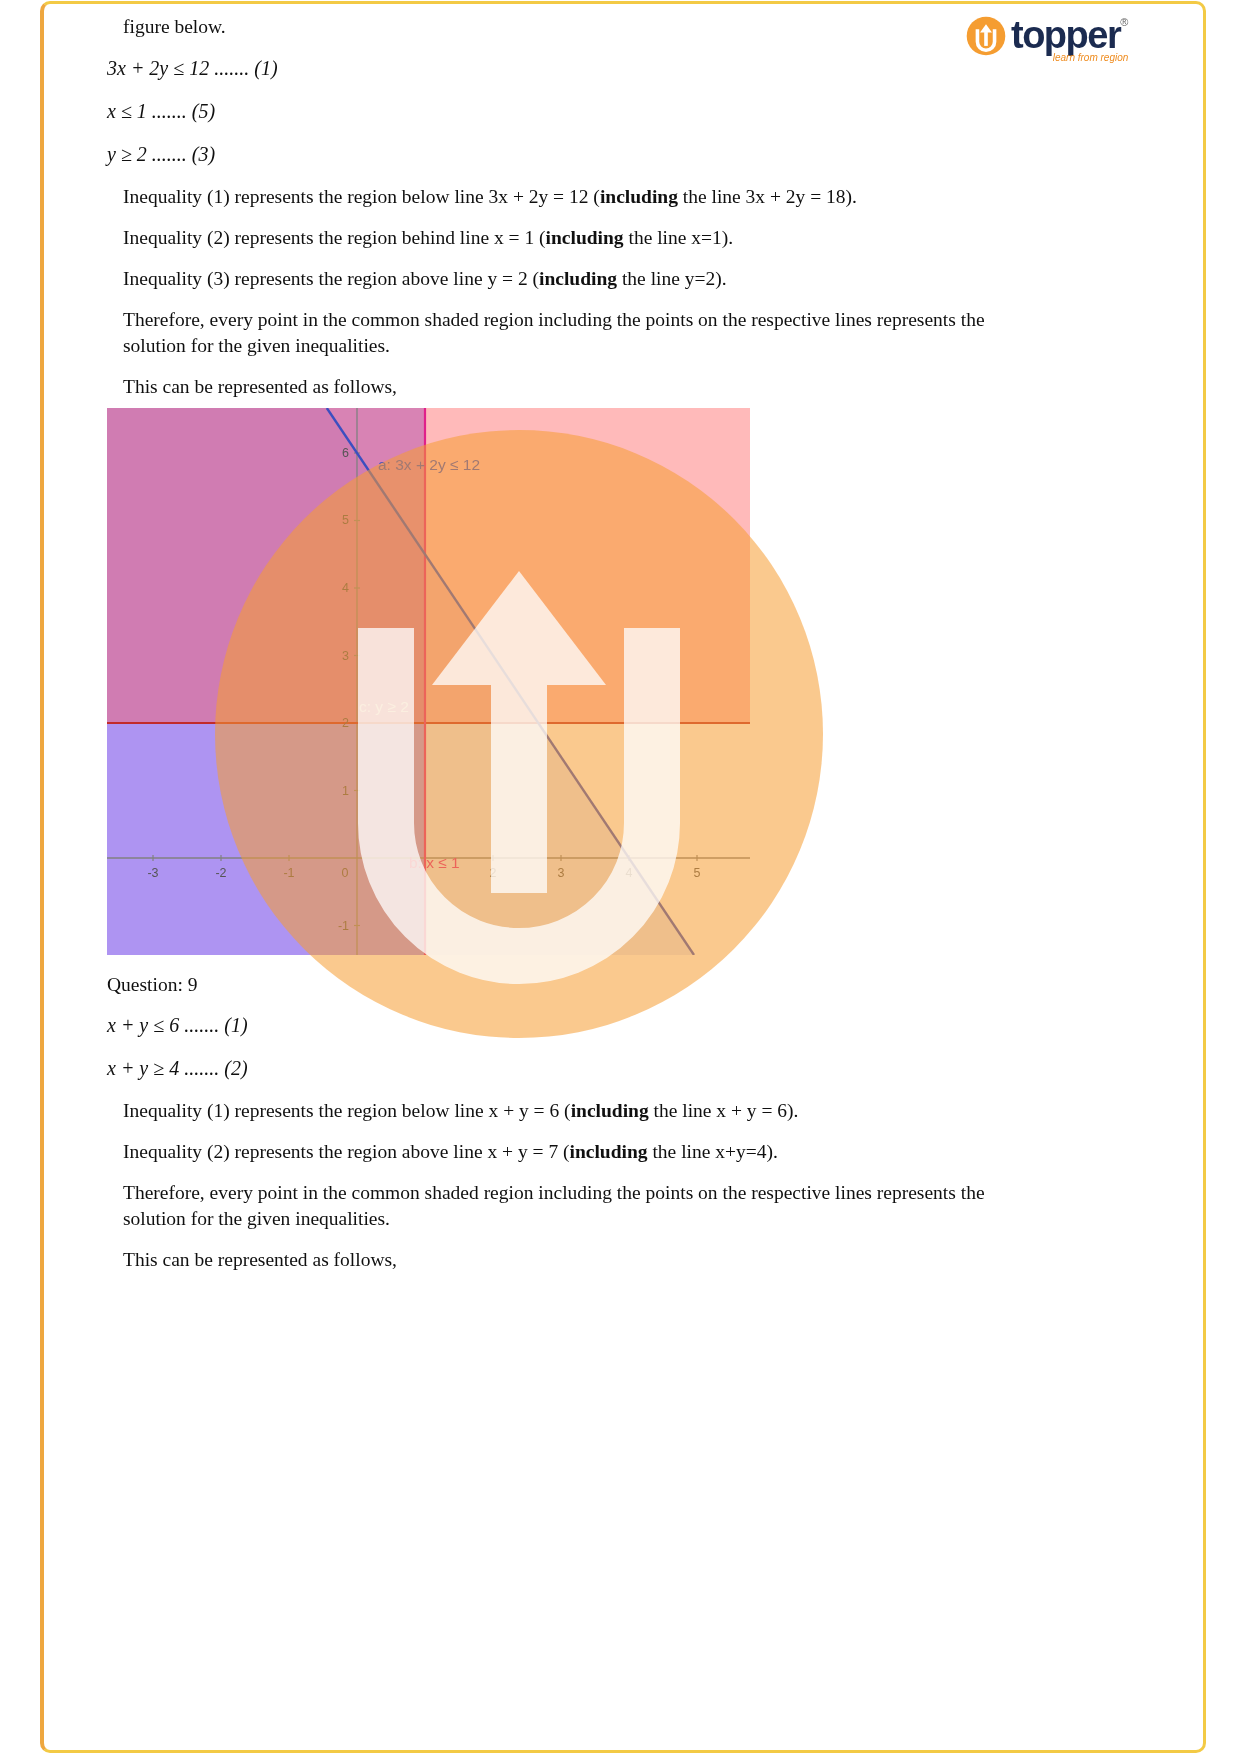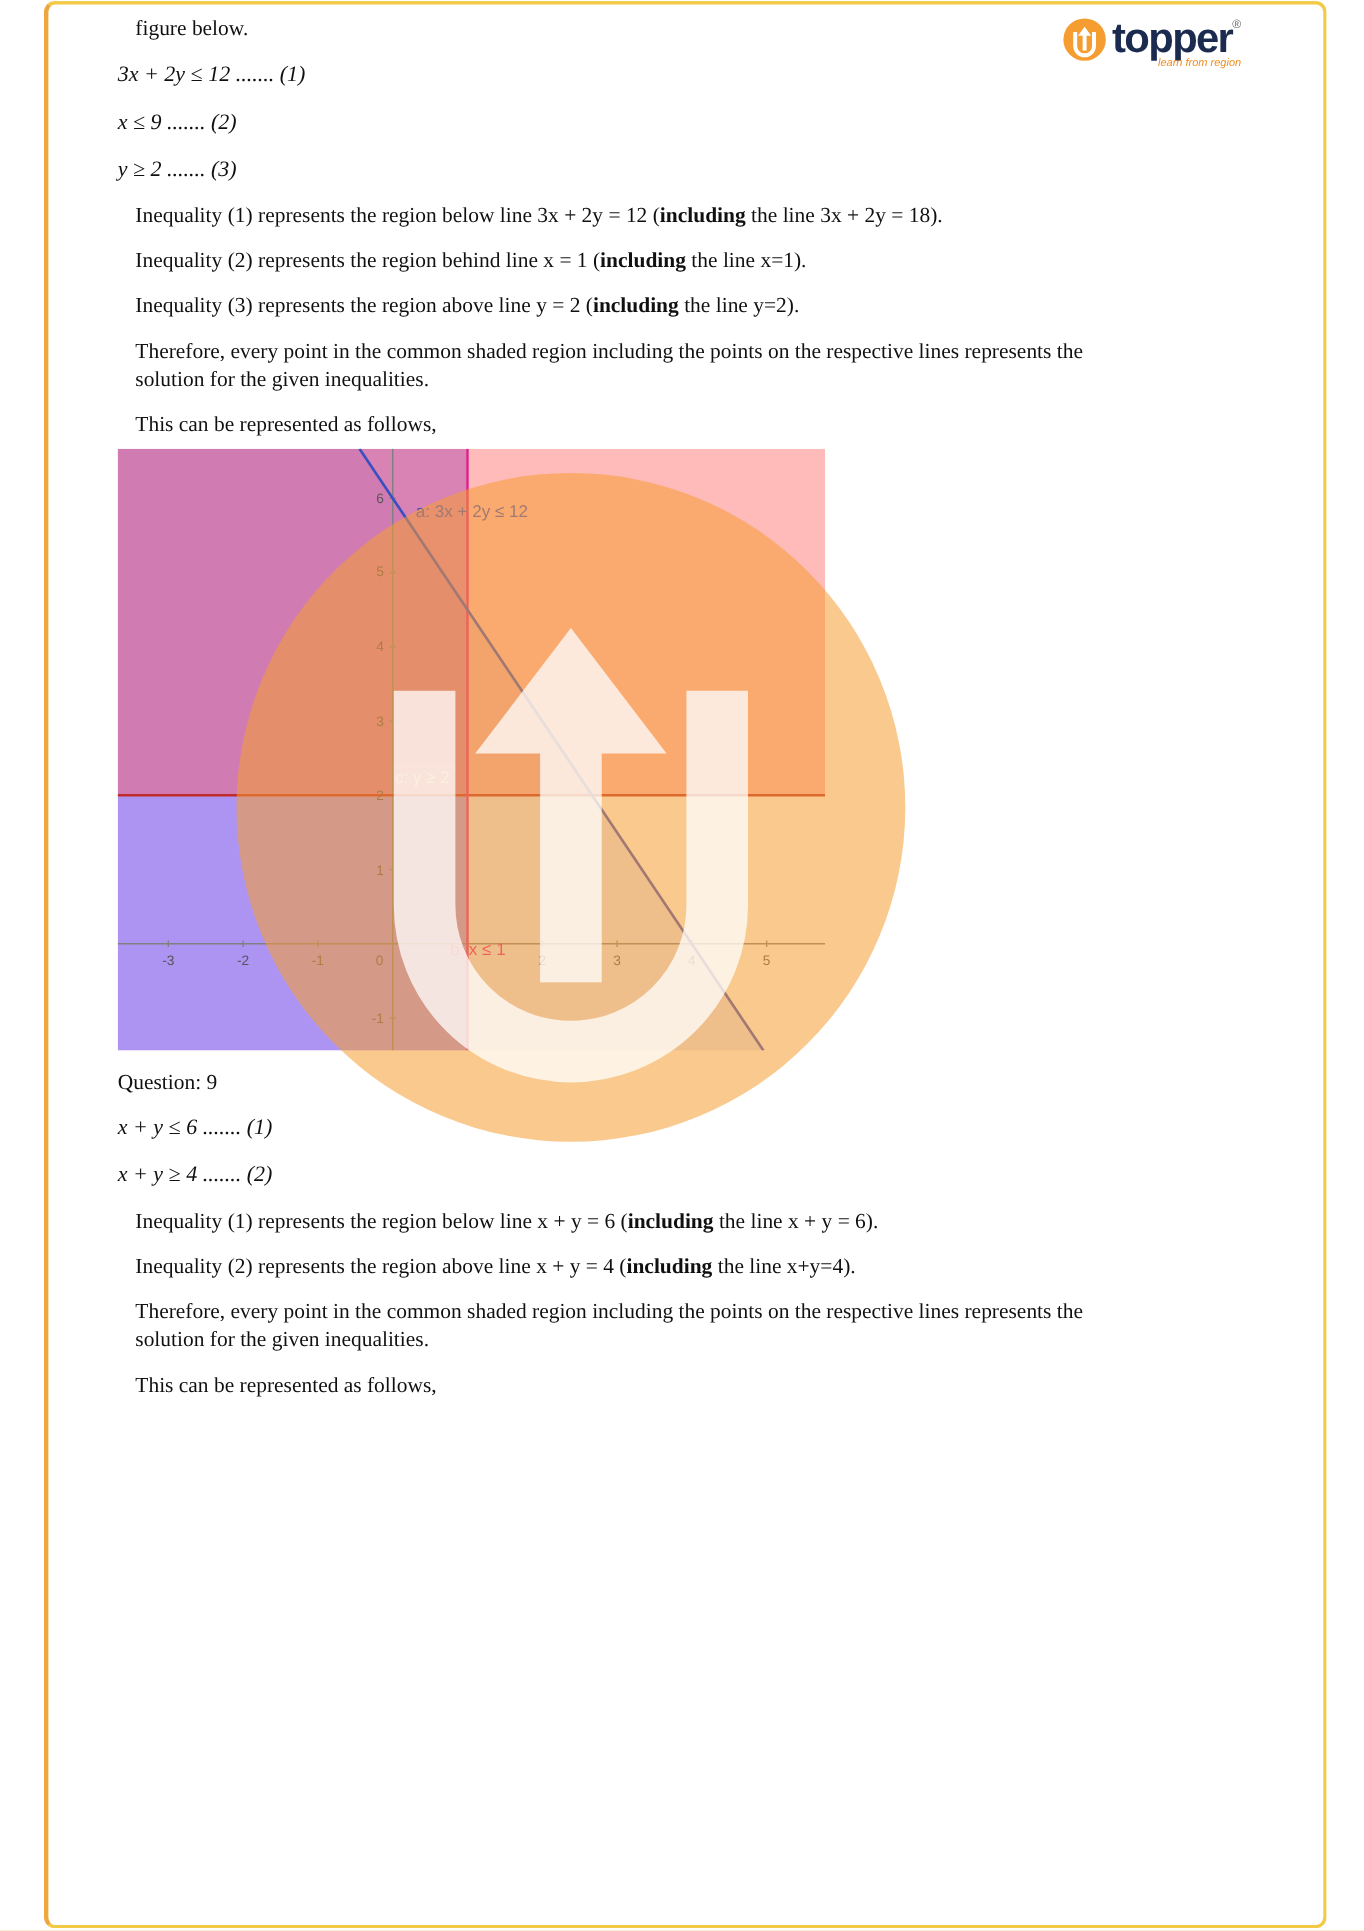--- a/index.html
+++ b/index.html
@@ -46,21 +46,21 @@
       <div>
         <span class="brand-name">topper</span><sup class="brand-reg">®</sup>
       </div>
       <div class="brand-tagline">learn from region</div>
     </div>
   </div>
 
   <div class="sec sec1">
     <p class="para">figure below.</p>
     <p class="eq">3x + 2y ≤ 12 ....... (1)</p>
-    <p class="eq">x ≤ 9 ....... (2)</p>
+    <p class="eq">x ≤ 1 ....... (5)</p>
     <p class="eq">y ≥ 2 ....... (3)</p>
     <p class="para"><span>Inequality (1) represents the region below line 3x + 2y = 12 (</span><b>including</b><span> the line 3x + 2y = 18).</span></p>
     <p class="para"><span>Inequality (2) represents the region behind line x = 1 (</span><b>including</b><span> the line x=1).</span></p>
     <p class="para"><span>Inequality (3) represents the region above line y = 2 (</span><b>including</b><span> the line y=2).</span></p>
     <p class="para">Therefore, every point in the common shaded region including the points on the respective lines represents the solution for the given inequalities.</p>
     <p class="para">This can be represented as follows,</p>
   </div>
 
   <div class="graphwrap">
     <svg class="plot" width="643" height="547" viewBox="0 0 643 547">
@@ -124,18 +124,18 @@
       <polygon points="311,148 224,262 398,262"></polygon>
       <rect x="283" y="258" width="56" height="212"></rect>
     </g>
   </svg>
 
   <div class="sec sec2">
     <p class="qtitle">Question: 9</p>
     <p class="eq">x + y ≤ 6 ....... (1)</p>
     <p class="eq">x + y ≥ 4 ....... (2)</p>
     <p class="para"><span>Inequality (1) represents the region below line x + y = 6 (</span><b>including</b><span> the line x + y = 6).</span></p>
-    <p class="para"><span>Inequality (2) represents the region above line x + y = 4 (</span><b>including</b><span> the line x+y=4).</span></p>
+    <p class="para"><span>Inequality (2) represents the region above line x + y = 7 (</span><b>including</b><span> the line x+y=4).</span></p>
     <p class="para">Therefore, every point in the common shaded region including the points on the respective lines represents the solution for the given inequalities.</p>
     <p class="para">This can be represented as follows,</p>
   </div>
 
 </div>
 
 </body></html>

